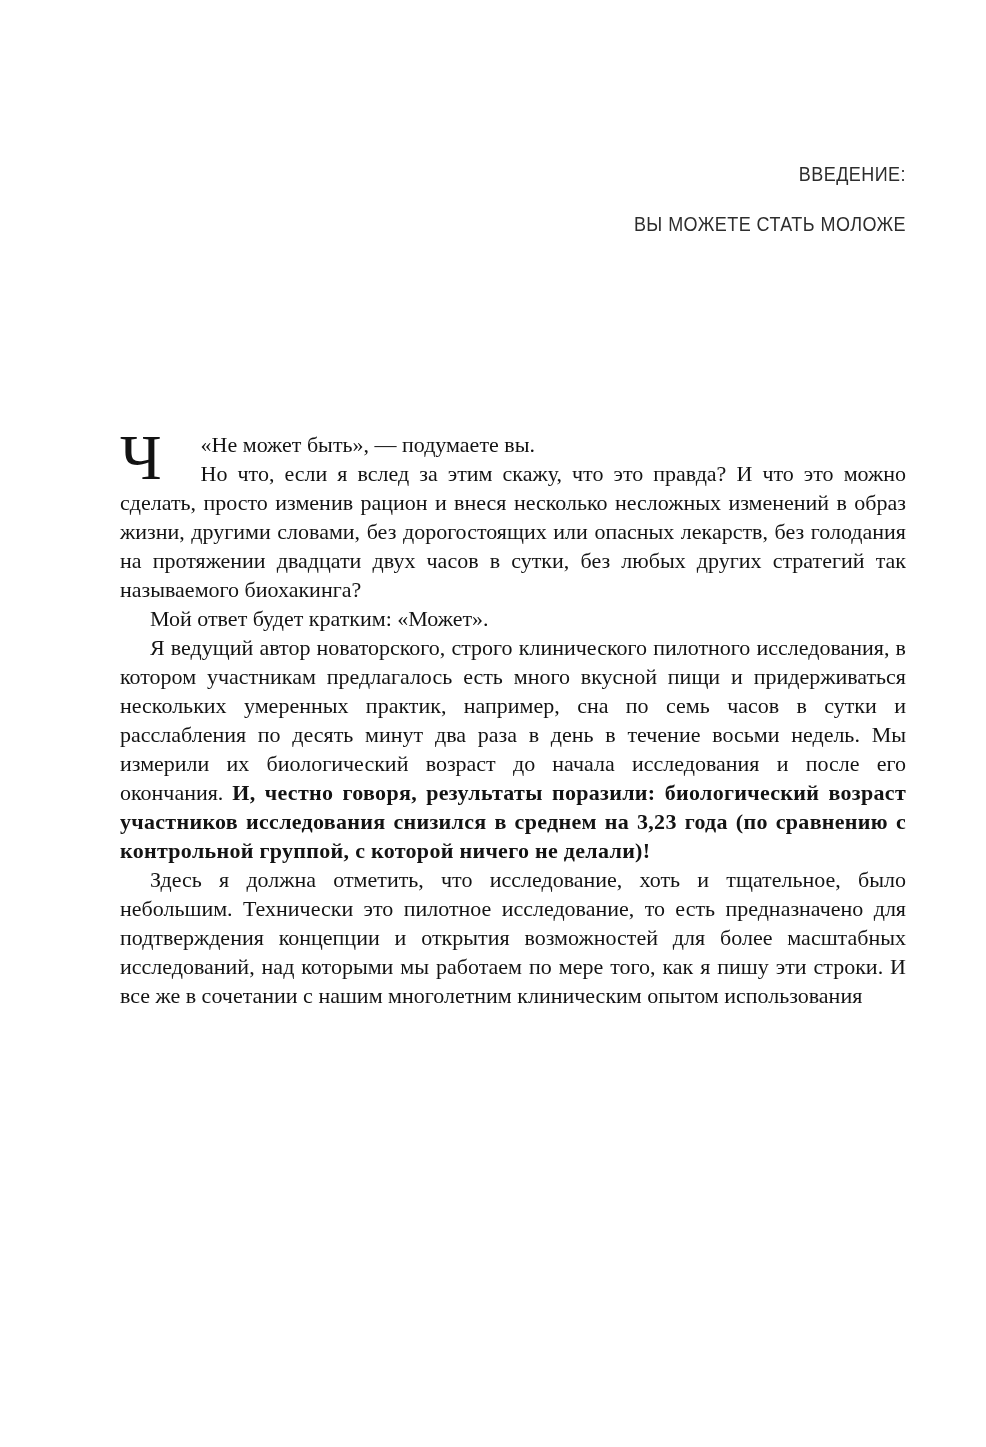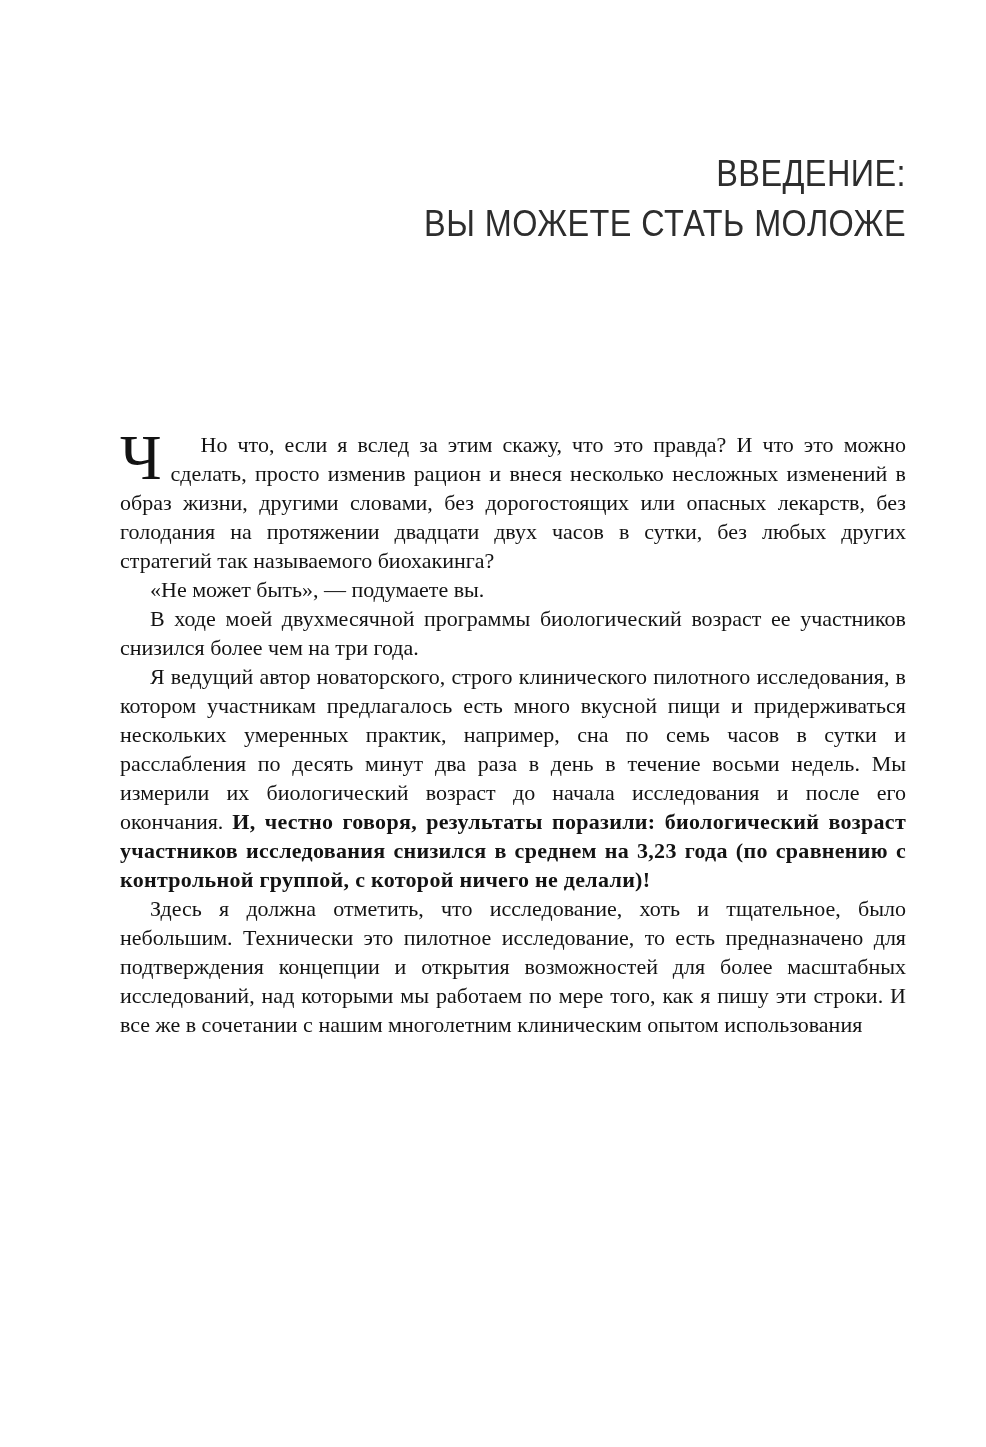--- a/index.html
+++ b/index.html
@@ -16,21 +16,21 @@
     font-family: "Liberation Serif", serif;
   }
   .chapter-title {
     position: absolute;
     top: 149px;
     left: 120px;
     width: 786px;
     text-align: right;
     font-family: "Liberation Sans", sans-serif;
     font-weight: 400;
-    font-size: 36px;
+    font-size: 20px;
     line-height: 50px;
     color: #2d2d2d;
     letter-spacing: 0.5px;
   }
   .chapter-title .title-line {
     transform: scaleX(0.9);
     transform-origin: right center;
   }
   .body-text {
     position: absolute;
@@ -65,19 +65,19 @@
 </head>
 <body>
 
 <div class="page">
   <header class="chapter-title">
     <div class="title-line">ВВЕДЕНИЕ:</div>
     <div class="title-line">ВЫ МОЖЕТЕ СТАТЬ МОЛОЖЕ</div>
   </header>
   <main class="body-text">
       <p class="first"><span class="dropcap">Ч</span></p>
+      <p><span>«Не может быть», — подумаете вы.</span></p>
       <p><span>Но что, если я вслед за этим скажу, что это правда? И что это можно сделать, просто изменив рацион и внеся несколько несложных изменений в образ жизни, другими словами, без дорогостоящих или опасных лекарств, без голодания на протяжении двадцати двух часов в сутки, без любых других стратегий так называемого биохакинга?</span></p>
-      <p><span>«Не может быть», — подумаете вы.</span></p>
-      <p><span>В ходе моей двухмесячной программы биологический возраст ее участников снизился более чем на три года.</span></p>
+      <p><span>Мой ответ будет кратким: «Может».</span></p>
       <p><span>Я ведущий автор новаторского, строго клинического пилотного исследования, в котором участникам предлагалось есть много вкусной пищи и придерживаться нескольких умеренных практик, например, сна по семь часов в сутки и расслабления по десять минут два раза в день в течение восьми недель. Мы измерили их биологический возраст до начала исследования и после его окончания. </span><span class="bold">И, честно говоря, результаты поразили: биологический возраст участников исследования снизился в среднем на 3,23 года (по сравнению с контрольной группой, с которой ничего не делали)!</span></p>
       <p><span>Здесь я должна отметить, что исследование, хоть и тщательное, было небольшим. Технически это пилотное исследование, то есть предназначено для подтверждения концепции и открытия возможностей для более масштабных исследований, над которыми мы работаем по мере того, как я пишу эти строки. И все же в сочетании с нашим многолетним клиническим опытом использования</span></p>
     </main>
 </div>
 
 </body></html>

